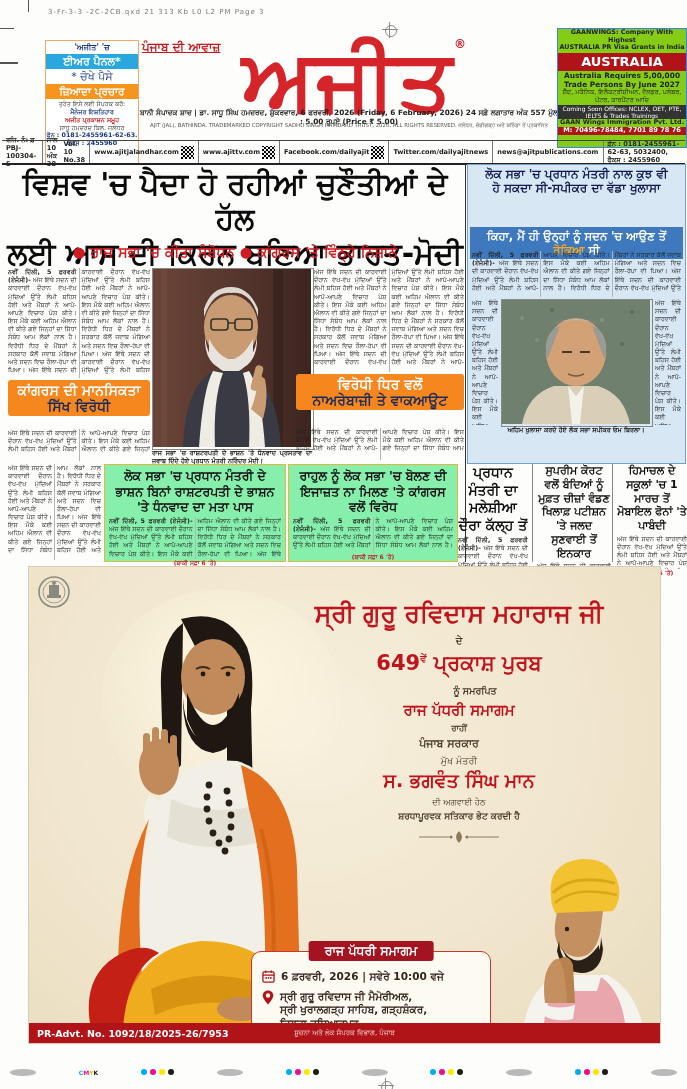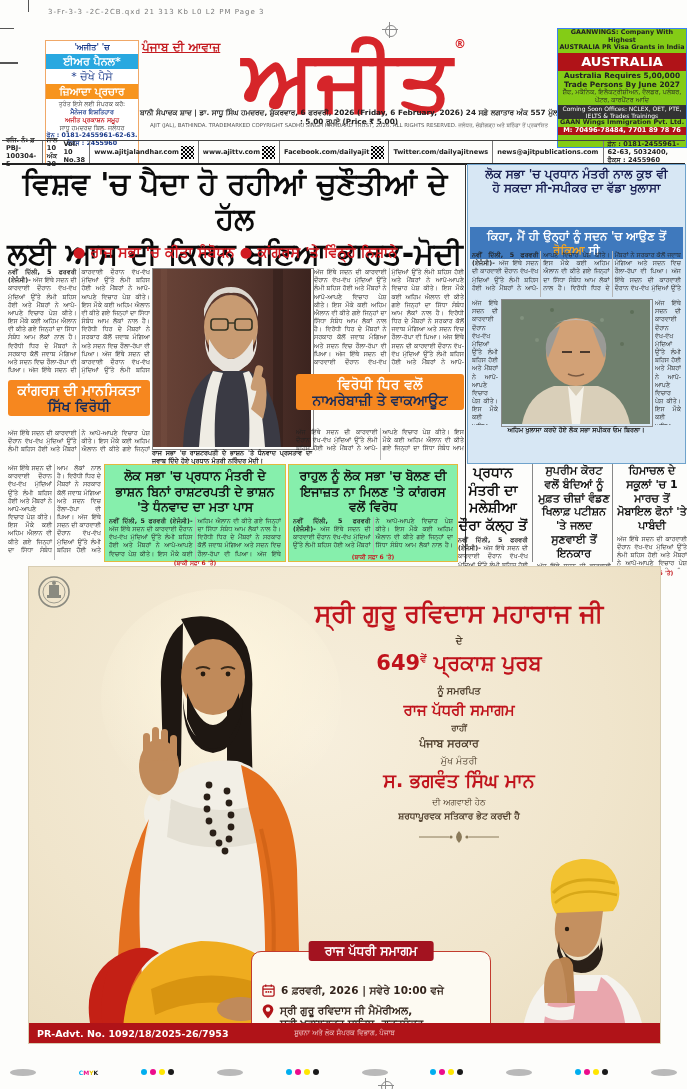--- a/index.html
+++ b/index.html
@@ -374,39 +374,39 @@
 
       <path d="M60 440 Q50 390 84 368 Q72 404 96 440 Z" fill="#c42015"></path>
       <path d="M84 368 Q110 352 128 364 Q96 382 92 440 L72 440 Q66 396 84 368 Z" fill="#c42015"></path>
     </svg>
 
     <div class="abs ad-title">ਸ੍ਰੀ ਗੁਰੂ ਰਵਿਦਾਸ ਮਹਾਰਾਜ ਜੀ</div>
     <div class="abs ad-small" style="left:250px;top:68px;width:360px;font-size:10px;">ਦੇ</div>
     <div class="abs ad-red" style="left:250px;top:84px;width:360px;font-size:21px;">
       <span>649</span><sup style="font-size:10px;">ਵੇਂ</sup><span> ਪ੍ਰਕਾਸ਼ ਪੁਰਬ</span>
     </div>
-    <div class="abs ad-small" style="left:250px;top:118px;width:360px;font-size:9.5px;">ਨੂੰ ਸਮਰਪਿਤ</div>
+    <div class="abs ad-small" style="left:266px;top:118px;width:360px;font-size:9.5px;">ਨੂੰ ਸਮਰਪਿਤ</div>
     <div class="abs ad-red" style="left:250px;top:134px;width:360px;font-size:15px;">ਰਾਜ ਪੱਧਰੀ ਸਮਾਗਮ</div>
     <div class="abs ad-small" style="left:250px;top:156px;width:360px;font-size:8.5px;">ਰਾਹੀਂ</div>
     <div class="abs ad-small" style="left:240px;top:170px;width:360px;font-size:11px;">ਪੰਜਾਬ ਸਰਕਾਰ</div>
     <div class="abs ad-red" style="left:250px;top:202px;width:360px;font-size:19px;">ਸ. ਭਗਵੰਤ ਸਿੰਘ ਮਾਨ</div>
     <div class="abs ad-small" style="left:250px;top:188px;width:360px;font-size:9.5px;font-weight:normal;">ਮੁੱਖ ਮੰਤਰੀ</div>
     <div class="abs ad-small" style="left:250px;top:230px;width:360px;font-size:8.5px;font-weight:normal;">ਦੀ ਅਗਵਾਈ ਹੇਠ</div>
     <div class="abs ad-small" style="left:250px;top:244px;width:360px;font-size:9px;">ਸ਼ਰਧਾਪੂਰਵਕ ਸਤਿਕਾਰ ਭੇਟ ਕਰਦੀ ਹੈ</div>
     <svg class="abs" style="left:390px;top:262px;" width="80" height="16" viewBox="0 0 80 16">
       <line x1="0" y1="8" x2="30" y2="8" stroke="#8a7a5a" stroke-width="1"></line>
       <line x1="50" y1="8" x2="80" y2="8" stroke="#8a7a5a" stroke-width="1"></line>
       <path d="M40 2 Q34 8 40 14 Q46 8 40 2 Z" fill="#8a7a5a"></path>
       <circle cx="32" cy="8" r="1.6" fill="#8a7a5a"></circle>
         <circle cx="48" cy="8" r="1.6" fill="#8a7a5a"></circle>
     </svg>
 
     <div class="card">
       <div class="card-ribbon">ਰਾਜ ਪੱਧਰੀ ਸਮਾਗਮ</div>
-      <div class="card-row" style="margin-top:32px;">
+      <div class="card-row" style="margin-top:18px;">
         <svg width="13" height="13" viewBox="0 0 14 14">
           <rect x="1" y="2" width="12" height="11" rx="1.5" fill="none" stroke="#b01318" stroke-width="1.4"></rect>
           <line x1="1" y1="5.5" x2="13" y2="5.5" stroke="#b01318" stroke-width="1.4"></line>
           <line x1="4" y1="0.5" x2="4" y2="3" stroke="#b01318" stroke-width="1.4"></line>
           <line x1="10" y1="0.5" x2="10" y2="3" stroke="#b01318" stroke-width="1.4"></line>
           <circle cx="4.5" cy="8.5" r="1" fill="#b01318"></circle>
             <circle cx="7" cy="8.5" r="1" fill="#b01318"></circle>
             <circle cx="9.5" cy="8.5" r="1" fill="#b01318"></circle>
         </svg>
         <div class="txt">6 ਫ਼ਰਵਰੀ, 2026 | ਸਵੇਰੇ 10:00 ਵਜੇ</div>

